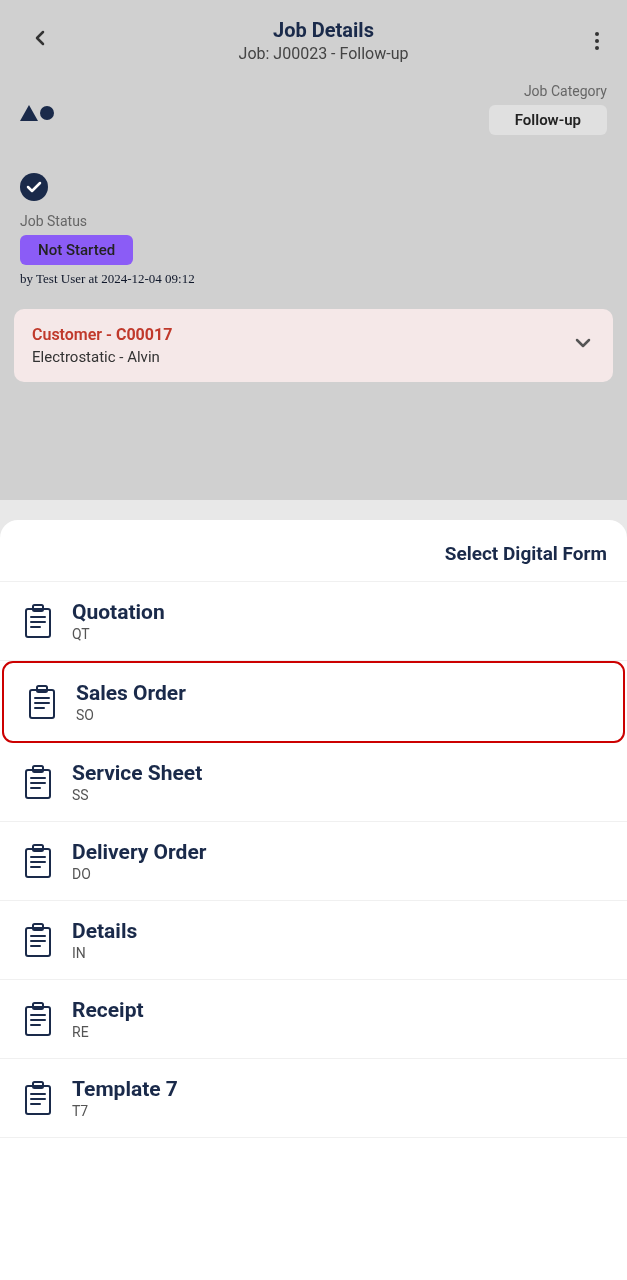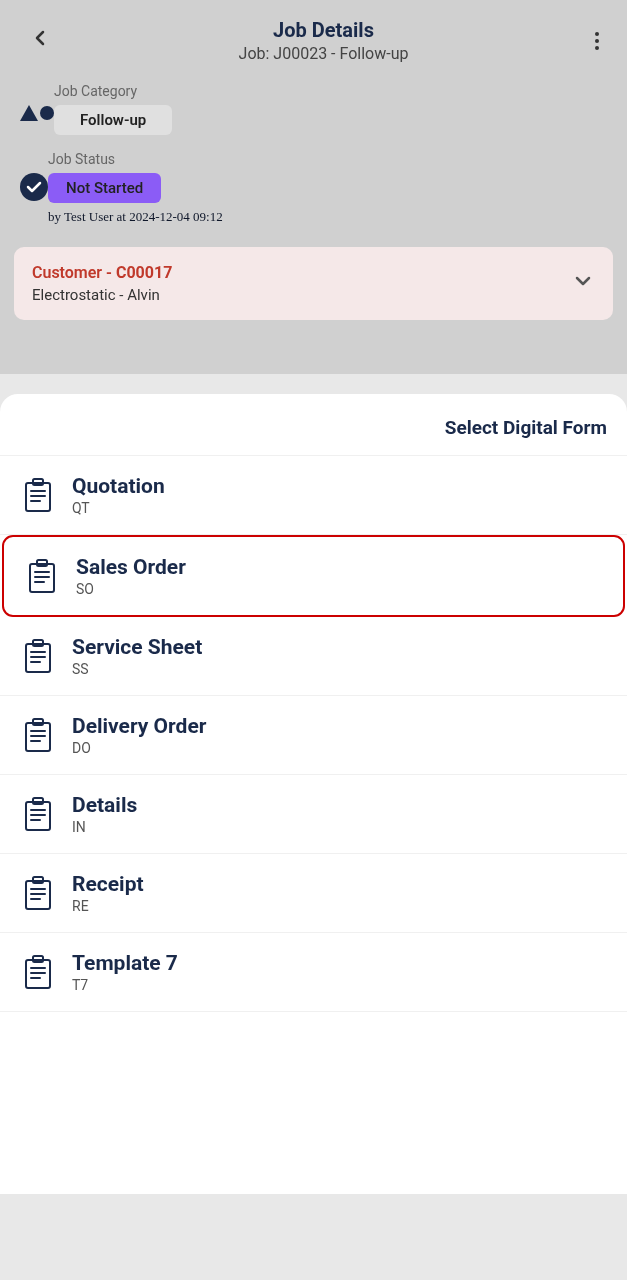--- a/index.html
+++ b/index.html
@@ -10,21 +10,21 @@
       min-height: 1280px;
       position: relative;
       overflow-x: hidden;
     }
 
     
     .background-area {
       background: #d0d0d0;
       padding: 0;
       width: 100%;
-      height: 374px;
+      height: 500px;
       position: relative;
     }
 
     
     .header {
       display: flex;
       align-items: center;
       justify-content: space-between;
       padding: 18px 20px 10px 20px;
       background: transparent;
@@ -81,21 +81,22 @@
       height: 4px;
       background: #333;
       border-radius: 50%;
     }
 
     
     .job-section {
       padding: 10px 20px 8px 20px;
       display: flex;
       align-items: flex-start;
-      gap: 0;
+      gap: 12px;
+      text-align: right;
     }
 
     .icon-shapes {
       display: flex;
       align-items: center;
       gap: 2px;
       margin-top: 22px;
     }
 
     .shape-triangle {
@@ -131,20 +132,22 @@
       font-size: 15px;
       padding: 6px 26px;
       border-radius: 6px;
     }
 
     
     .job-status-section {
       padding: 8px 20px 12px 20px;
       display: flex;
       align-items: flex-start;
+      gap: 12px;
+      flex-direction: column;
     }
 
     .checkmark-icon {
       width: 28px;
       height: 28px;
       background: #1a2a4a;
       border-radius: 50%;
       display: flex;
       align-items: center;
       justify-content: center;

